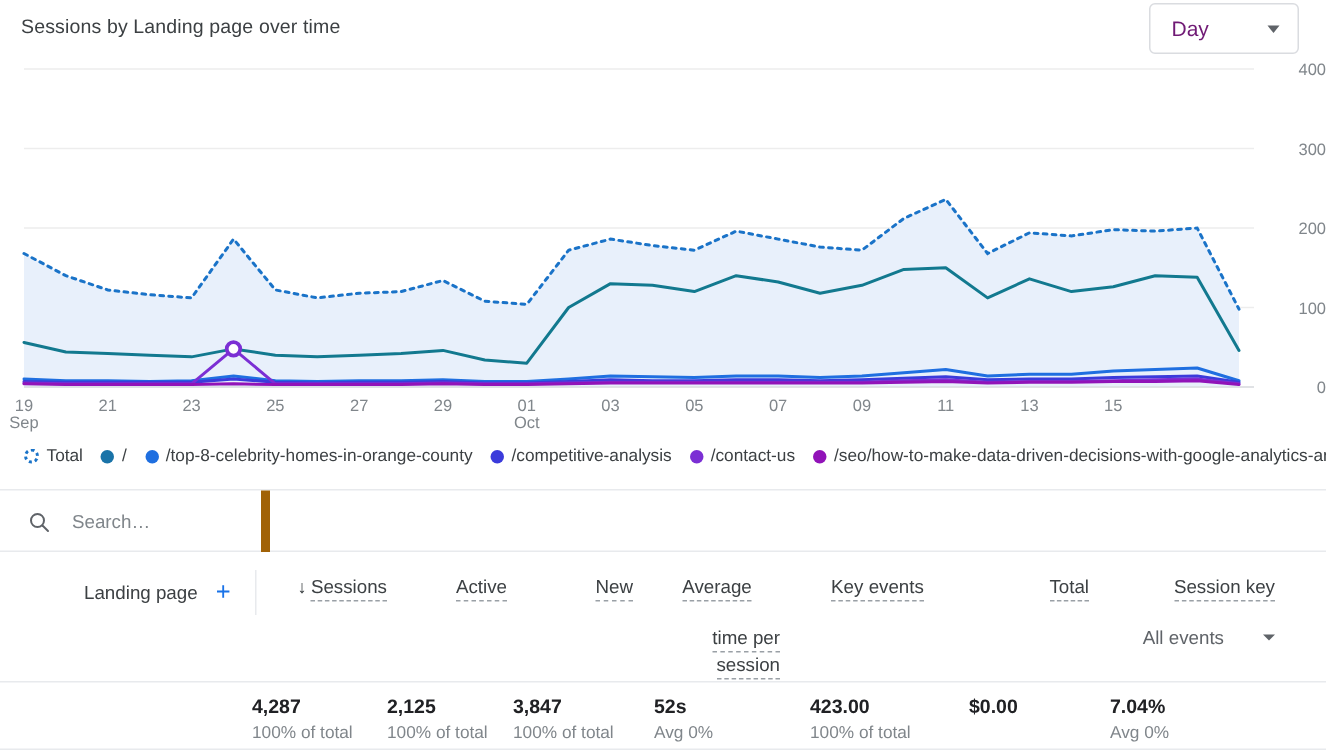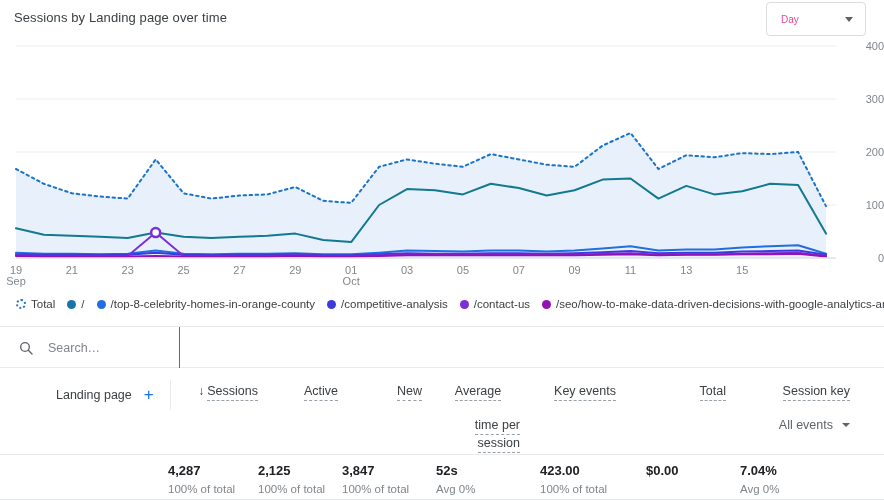--- a/index.html
+++ b/index.html
@@ -23,21 +23,21 @@
     white-space: nowrap;
   }
   .granularity {
     position: absolute; right: 18px; top: 2px;
     width: 100px; height: 34px;
     border: 1px solid #dadce0; border-radius: 4px;
     background: #fff;
     display: flex; align-items: center;
   }
   .granularity .gval {
-    font-size: 10px; color: #ec4899; margin-left: 14px;
+    font-size: 14px; color: #701a75; margin-left: 14px;
   }
   .granularity .caret {
     position: absolute; right: 12px; top: 14px;
     width: 0; height: 0;
     border-left: 4.5px solid transparent;
     border-right: 4.5px solid transparent;
     border-top: 5px solid #5f6368;
   }
 
   
@@ -76,21 +76,21 @@
 
   
   .toolbar {
     position: absolute; left: 0; top: 326px; width: 884px; height: 42px;
     border-top: 1px solid #e8eaed;
     border-bottom: 1px solid #e8eaed;
   }
   .search-box {
     position: absolute; left: 0; top: 0; width: 180px; height: 41px;
     display: flex; align-items: center;
-    border-right: 1px solid #a16207;
+    border-right: 6px solid #a16207;
   }
   .search-icon { margin-left: 18px; margin-right: 12px; flex:none; }
   .search-input {
     border: none; outline: none; background: transparent;
     font-size: 12.5px; color: #3c4043; width: 110px;
     font-family: "Liberation Sans", sans-serif;
   }
   .search-input::placeholder { color: #80868b; }
 
   .pager {
@@ -303,21 +303,21 @@
 
       <div class="th th-metric" style="left:540px;width:90px;text-align:center;">
         <span class="dash">Key events</span>
       </div>
       <div class="th th-metric" style="left:646px;width:80px;text-align:right;">
         <span class="dash">Total</span>
       </div>
       <div class="th th-metric" style="left:740px;width:110px;text-align:right;">
         <span class="dash">Session key</span>
       </div>
-      <div class="allevents" style="left:740px;width:110px;justify-content:flex-end;">
+      <div class="allevents" style="left:740px;width:110px;justify-content:flex-end;gap:17px;">
         <span>All events</span>
         <span class="caret2"></span>
       </div>
     </div>
 
     <div class="totals-row">
       <div class="tot-cell" style="left:168px;width:90px;top:8px;">
         <div class="tot-val">4,287</div>
         <div class="tot-sub">100% of total</div>
       </div>

